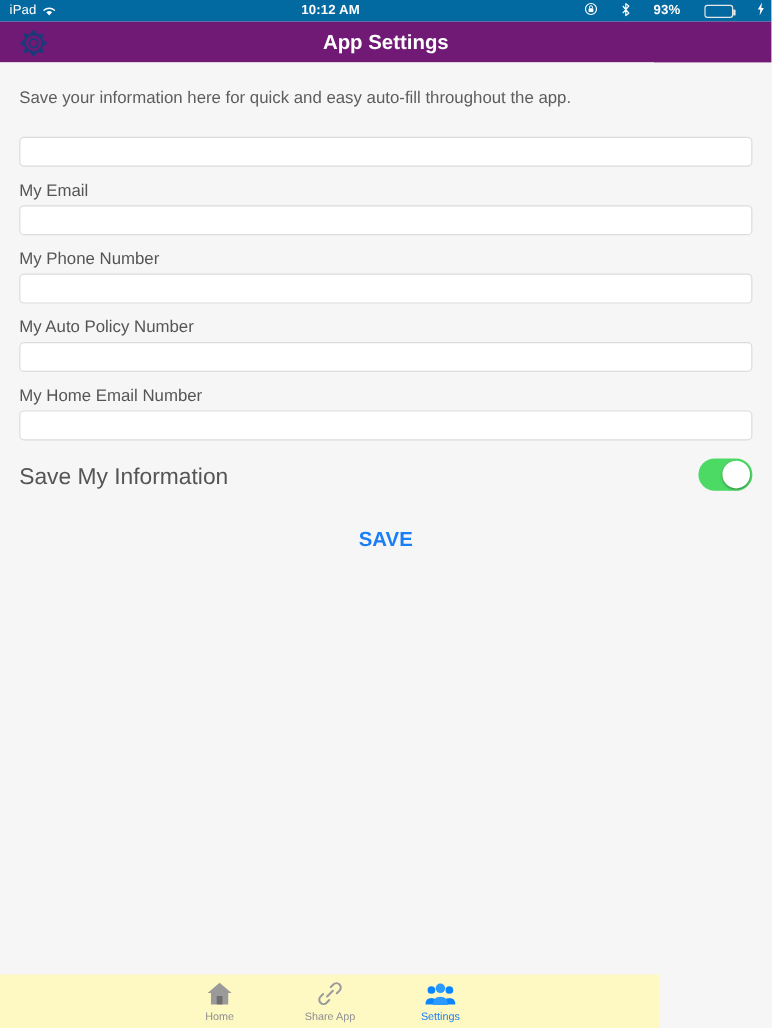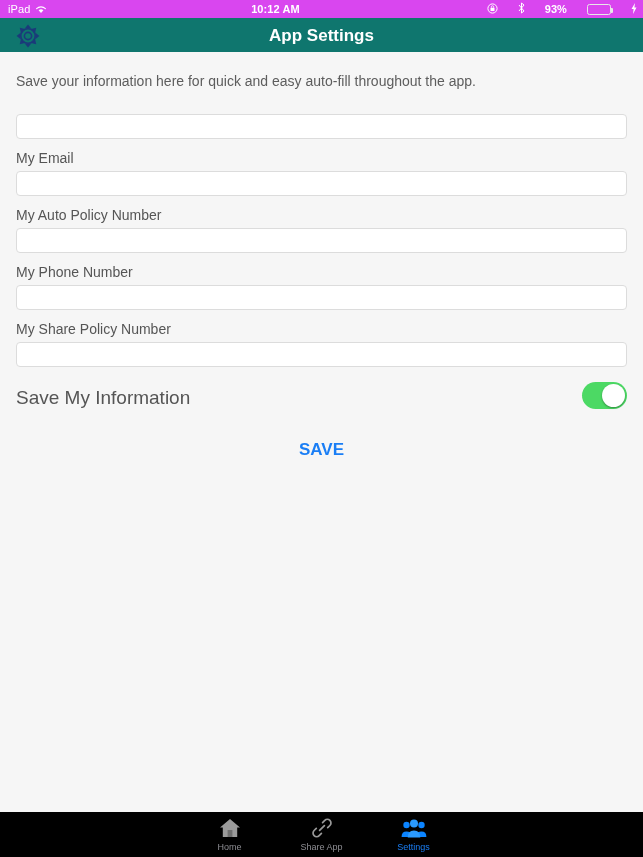--- a/index.html
+++ b/index.html
@@ -7,21 +7,21 @@
     width:643px; height:857px;
     font-family:"Liberation Sans", sans-serif;
     background:#f6f6f6;
     overflow:hidden;
   }
   .device { position:relative; width:643px; height:857px; background:#f6f6f6; }
 
   
   .statusbar {
     position:absolute; top:0; left:0; width:643px; height:18px;
-    background:#d946ef; color:#fff;
+    background:#0369a1; color:#fff;
     display:flex; align-items:center;
     font-size:11px; letter-spacing:.1px;
   }
   .sb-left { position:absolute; left:8px; display:flex; align-items:center; gap:5px; }
   .sb-center { position:absolute; left:0; width:551px; text-align:center; font-weight:bold; font-size:11px; }
   .sb-right { position:absolute; right:6px; display:flex; align-items:center; gap:20px; }
   .wifi-icon { display:inline-block; width:12px; height:10px; position:relative; }
   .battery-shell {
     width:24px; height:11px; border:1px solid #e8e8e8; border-radius:2.5px;
     position:relative; display:inline-block; padding:1px;
@@ -29,21 +29,21 @@
   .battery-shell::after {
     content:""; position:absolute; right:-3px; top:3px;
     width:2px; height:5px; background:#e8e8e8; border-radius:0 1px 1px 0;
   }
   .battery-fill { height:100%; background:#4cd964; border-radius:1px; }
   .pct { font-size:11px; font-weight:bold; }
 
   
   .navbar {
     position:absolute; top:18px; left:0; width:643px; height:34px;
-    background:#0f766e;
+    background:#701a75;
   }
   .nav-title {
     position:absolute; left:0; width:643px; top:8px;
     text-align:center; color:#fff; font-size:17px; font-weight:bold;
   }
   .nav-gear {
     position:absolute; left:16px; top:6px;
     width:24px; height:24px; cursor:pointer;
   }
 
@@ -86,22 +86,22 @@
 
   .save-btn {
     position:absolute; top:388px; left:0; width:643px;
     text-align:center; font-size:17px; font-weight:bold;
     color:#1a7ef5; background:none; border:none; cursor:pointer;
     font-family:"Liberation Sans", sans-serif;
   }
 
   
   .tabbar {
-    position:absolute; bottom:0; left:0; width:643px; height:45px;
-    background:#000000;
+    position:absolute; bottom:0; left:0; width:550px; height:45px;
+    background:#fef9c3;
     display:flex; justify-content:center; align-items:flex-start;
   }
   .tab {
     width:92px; padding-top:4px;
     display:flex; flex-direction:column; align-items:center;
     cursor:pointer;
   }
   .tab-icon { height:24px; display:flex; align-items:center; justify-content:center; }
   .tab-label { font-size:9px; margin-top:2px; color:#8e8e93; }
   .tab.active .tab-label { color:#1a7ef5; }
@@ -174,31 +174,31 @@
       <div class="field">
         <input class="field-input" type="text" placeholder="" style="">
       </div>
 
       <div class="field">
         <div class="field-label">My Email</div>
         <input class="field-input" type="text" placeholder="" style="">
       </div>
 
       <div class="field">
+        <div class="field-label">My Phone Number</div>
+        <input class="field-input" type="text" placeholder="" style="">
+      </div>
+
+      <div class="field">
         <div class="field-label">My Auto Policy Number</div>
         <input class="field-input" type="text" placeholder="" style="">
       </div>
 
       <div class="field">
-        <div class="field-label">My Phone Number</div>
-        <input class="field-input" type="text" placeholder="" style="">
-      </div>
-
-      <div class="field">
-        <div class="field-label">My Share Policy Number</div>
+        <div class="field-label">My Home Email Number</div>
         <input class="field-input" type="text" placeholder="" style="">
       </div>
 
     </div>
 
     <div class="toggle-row">
       <div class="toggle-label">Save My Information</div>
       <div class="switch" style="background: rgb(76, 217, 100);">
         <div class="switch-knob" style="left: 20px;"></div>
       </div>

